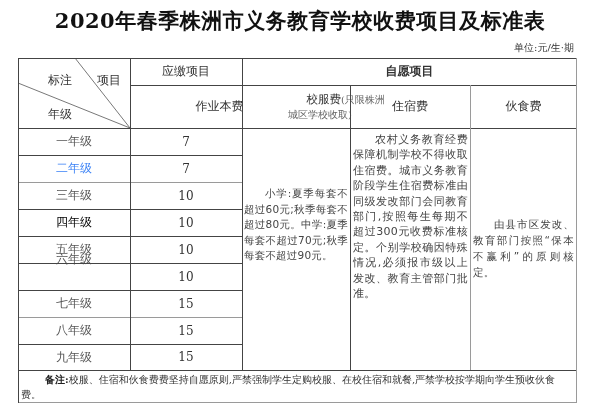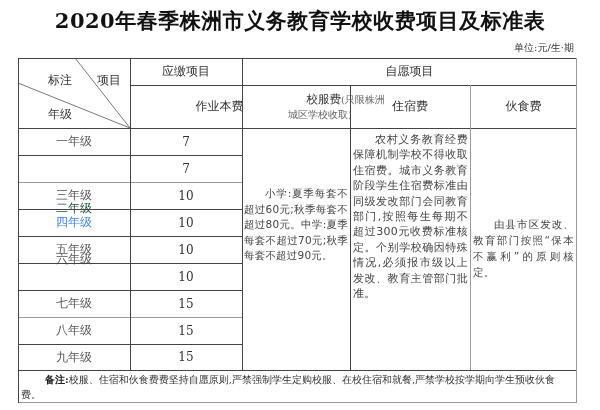--- a/index.html
+++ b/index.html
@@ -107,41 +107,41 @@
   <svg class="diag" width="112" height="70">
     <line x1="57" y1="0" x2="112" y2="70" stroke="#555" stroke-width="0.8"></line>
     <line x1="0" y1="25" x2="112" y2="70" stroke="#555" stroke-width="0.8"></line>
   </svg>
 
   <div class="cell" style="left:22px;top:14px;width:40px;height:16px;">标注</div>
   <div class="cell" style="left:74px;top:14px;width:34px;height:16px;">项目</div>
   <div class="cell" style="left:22px;top:48px;width:40px;height:16px;">年级</div>
 
   <div class="cell" style="left:112px;top:0;width:112px;height:27px;">应缴项目</div>
-  <div class="cell" style="left:224px;top:0;width:335px;height:27px;">自愿项目</div>
+  <div class="cell" style="left:224px;top:0;width:335px;height:27px;font-weight:bold;">自愿项目</div>
 
   <div class="cell" style="left:128px;top:27px;width:112px;height:43px;padding-left:35px;">作业本费</div>
   <div class="cell" style="left:224px;top:27px;width:108px;height:43px;flex-direction:column;align-items:stretch;padding:4px 4px;margin-left:42px;">
     <div style="text-align:left;font-size:11.5px;line-height:15px;text-indent:1.6em;">
       <span>校服费</span><span class="serif" style="font-size:10px;color:#666;">(只限株洲城区学校收取)</span>
     </div>
   </div>
   <div class="cell" style="left:452px;top:27px;width:107px;height:43px;">伙食费</div>
   <div class="cell" style="left:332px;top:27px;width:120px;height:43px;">住宿费</div>
 
   <div class="cell serif" style="left:0;top:70px;width:112px;height:27px;color:#555;">一年级</div>
   <div class="cell serif" style="left:112px;top:70px;width:112px;height:27px;">7</div>
 
-  <div class="cell serif" style="left:0;top:97px;width:112px;height:27px;color:#14532d;margin-top:40px;">二年级</div>
+  <div class="cell serif" style="left:0;top:97px;width:112px;height:27px;color:#3b82f6;">二年级</div>
   <div class="cell serif" style="left:112px;top:97px;width:112px;height:27px;">7</div>
 
   <div class="cell serif" style="left:0;top:124px;width:112px;height:27px;color:#555;">三年级</div>
   <div class="cell serif" style="left:112px;top:124px;width:112px;height:27px;">10</div>
 
-  <div class="cell serif" style="left:0;top:151px;width:112px;height:27px;color:#3b82f6;">四年级</div>
+  <div class="cell serif" style="left:0;top:151px;width:112px;height:27px;color:#000000;">四年级</div>
   <div class="cell serif" style="left:112px;top:151px;width:112px;height:27px;">10</div>
 
   <div class="cell serif" style="left:0;top:178px;width:112px;height:27px;color:#555;">五年级</div>
   <div class="cell serif" style="left:112px;top:178px;width:112px;height:27px;">10</div>
 
   <div class="cell serif" style="left:0;top:188px;width:112px;height:27px;color:#555;">六年级</div>
   <div class="cell serif" style="left:112px;top:205px;width:112px;height:27px;">10</div>
 
   <div class="cell serif" style="left:0;top:232px;width:112px;height:27px;color:#555;">七年级</div>
   <div class="cell serif" style="left:112px;top:232px;width:112px;height:27px;">15</div>

